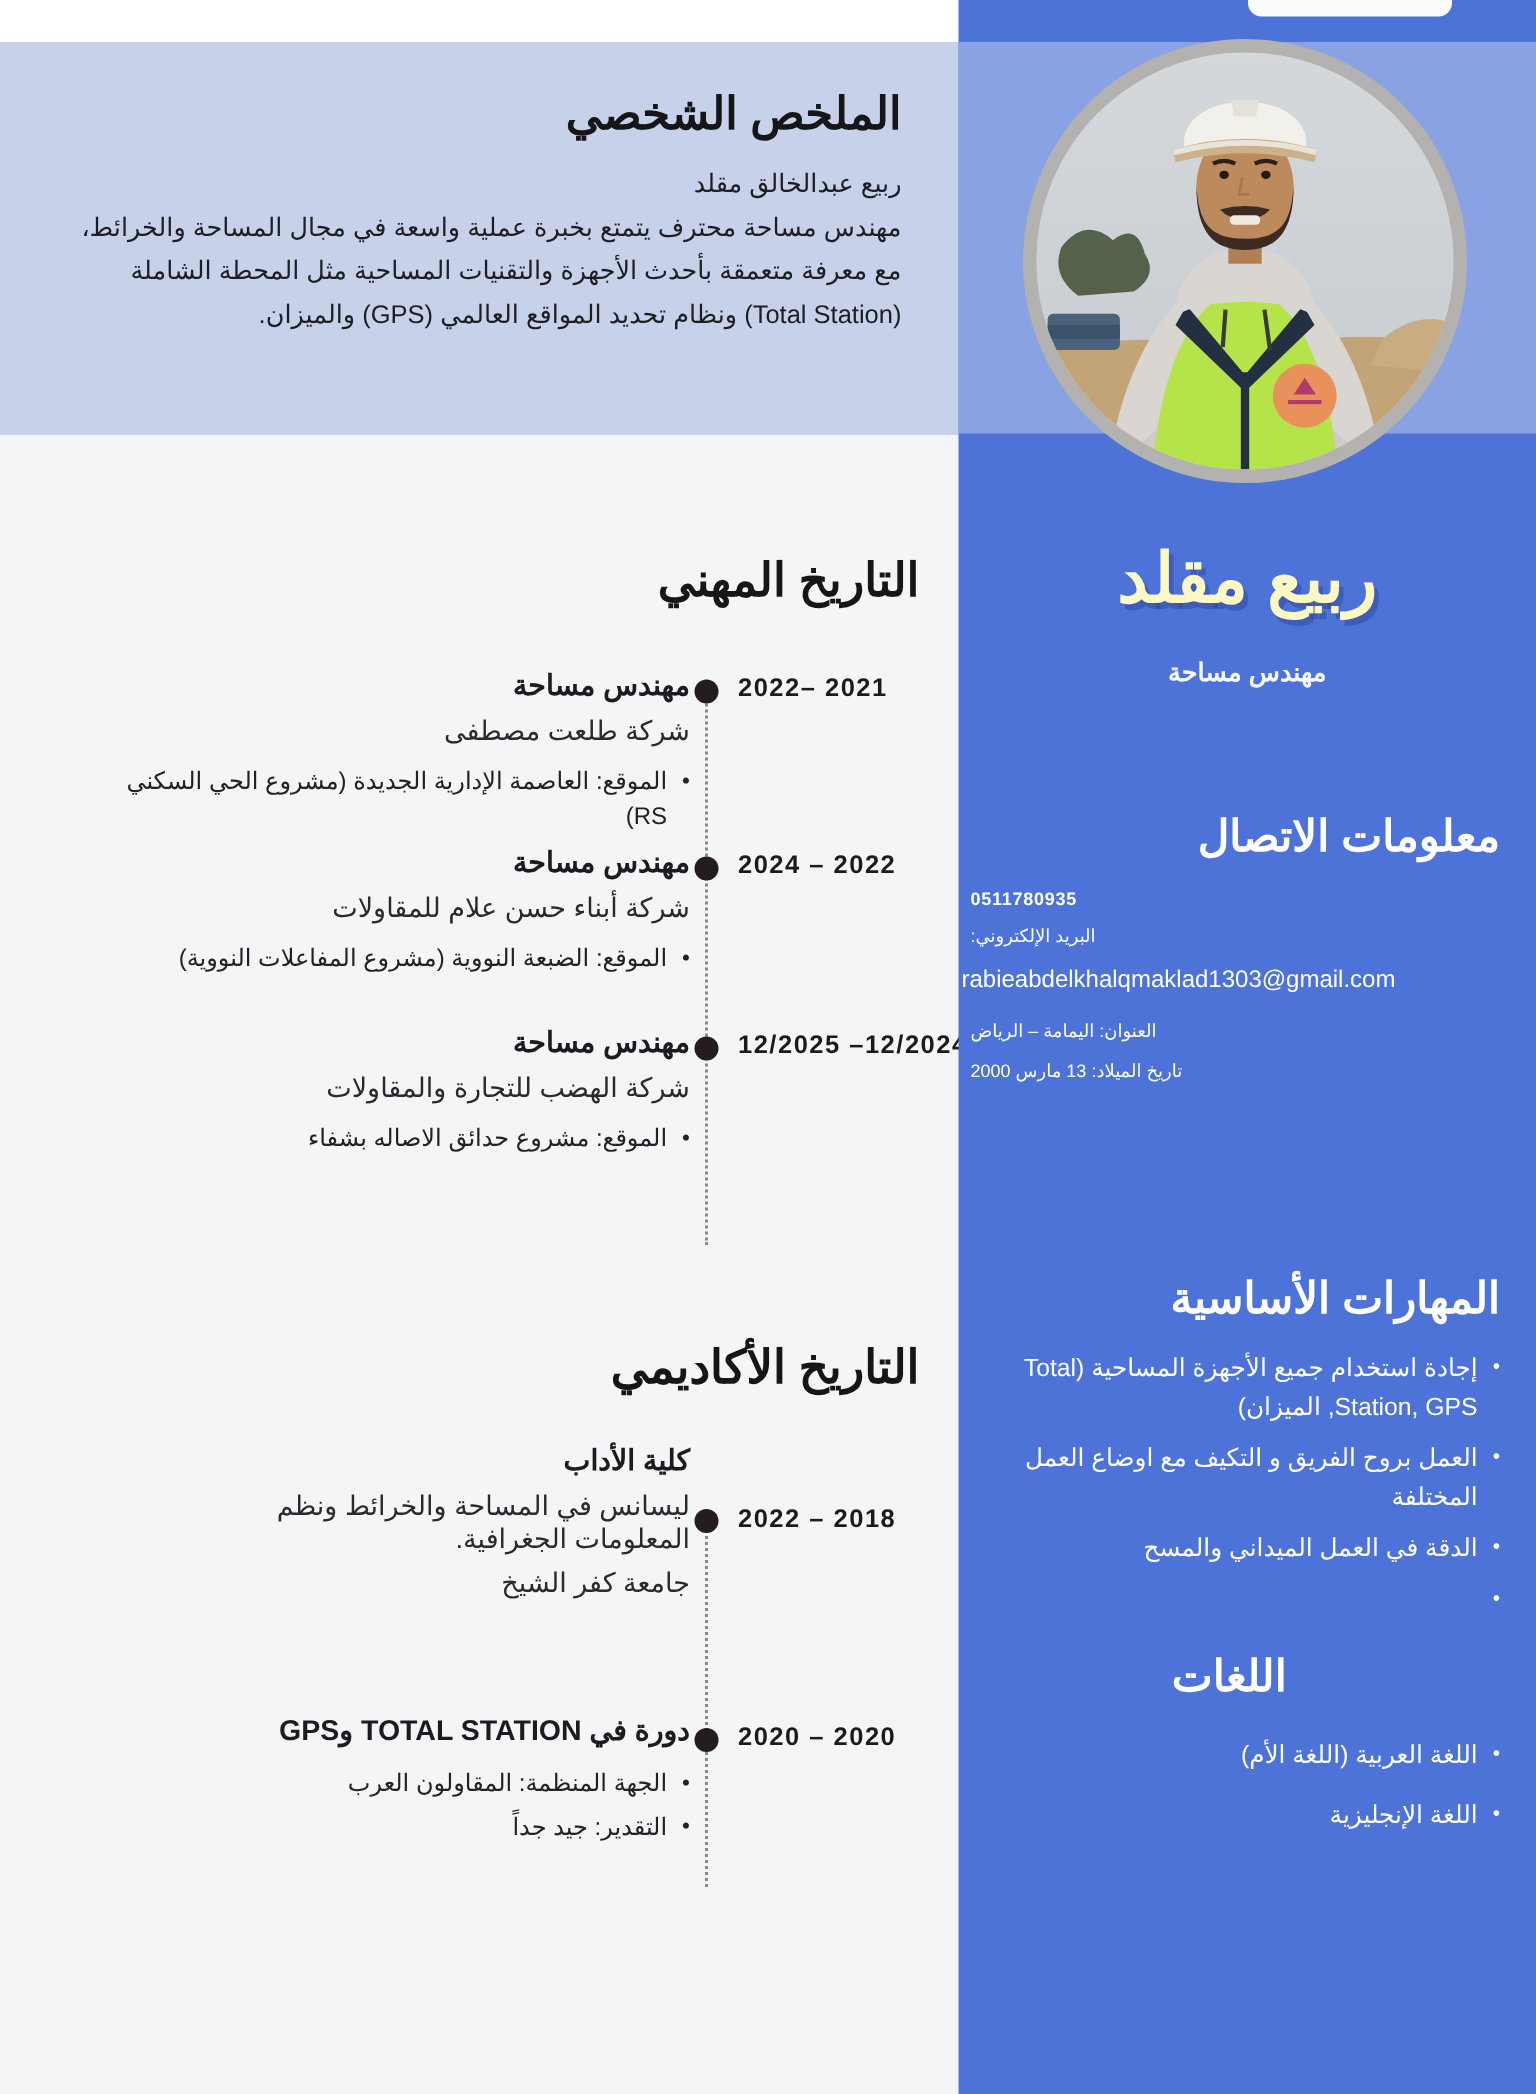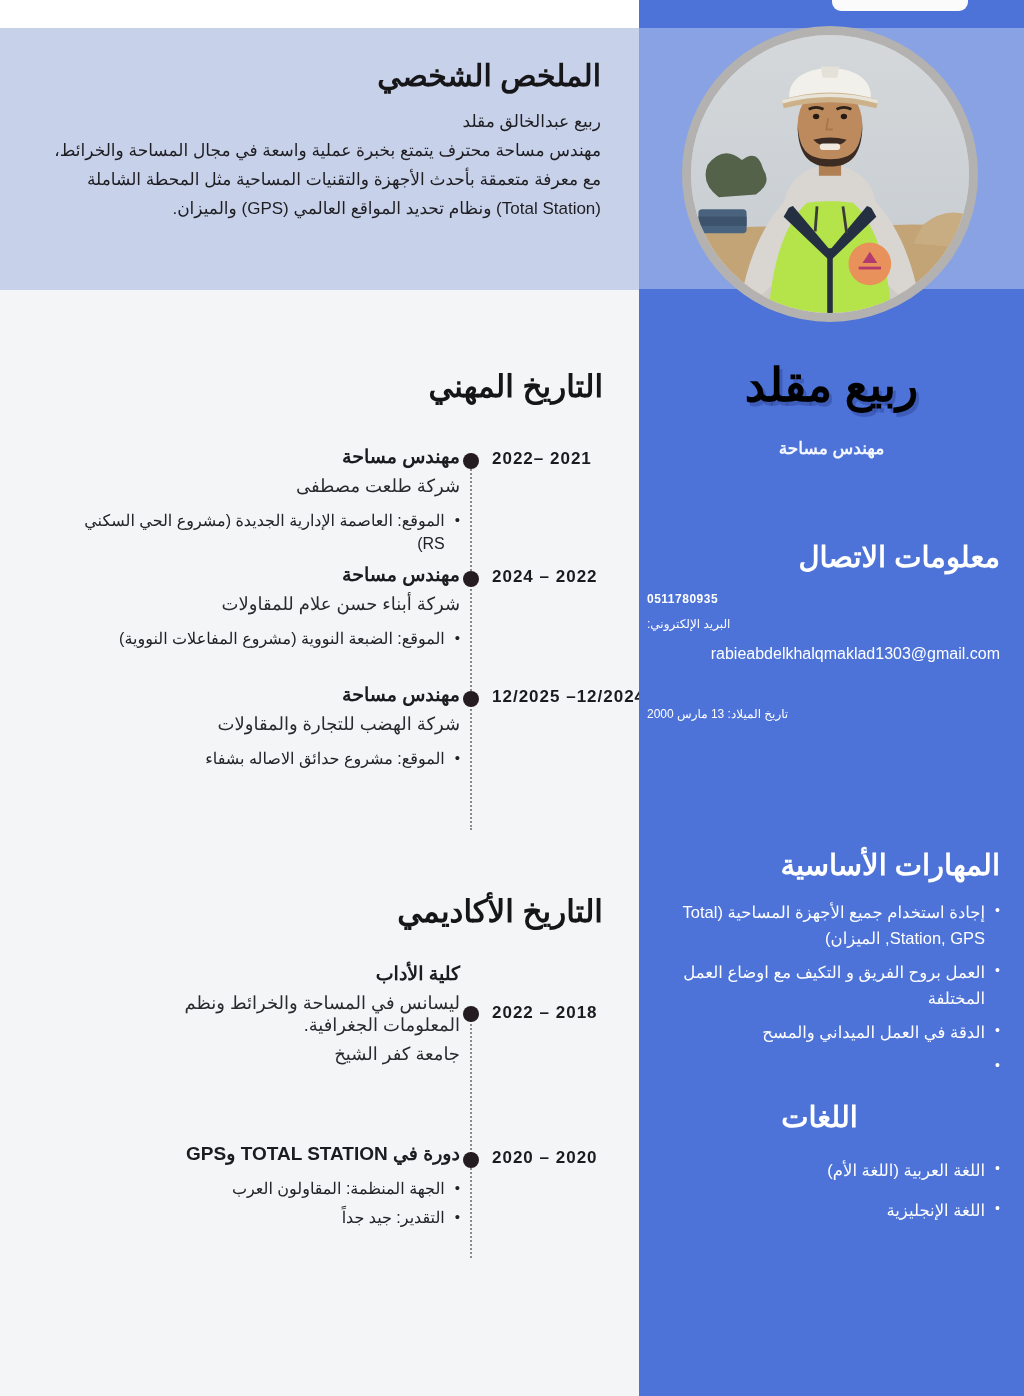--- a/index.html
+++ b/index.html
@@ -8,21 +8,21 @@
   
   .main{position:absolute;left:0;top:0;width:639px;height:1396px;background:#f4f5f7;}
   .main-top-strip{position:absolute;left:0;top:0;width:639px;height:28px;background:#ffffff;}
   .summary-box{position:absolute;left:0;top:28px;width:639px;height:262px;background:#c8d1ea;}
   .summary-inner{position:absolute;right:0;top:0;width:639px;box-sizing:border-box;
                  padding:30px 38px 0 52px;direction:rtl;text-align:right;color:#1e1e22;}
   .summary-heading{font-size:30px;font-weight:bold;margin:0 0 18px 0;color:#161619;}
   .summary-name{font-size:17px;margin:0 0 4px 0;}
   .summary-body{font-size:17px;line-height:1.72;margin:0;}
   .section-heading{position:absolute;right:0;width:601px;direction:rtl;text-align:right;
-                   font-size:31px;font-weight:bold;color:#161619;padding-right:36px;box-sizing:content-box;}
+                   font-size:31px;font-weight:bold;color:#161619;padding-right:26px;box-sizing:content-box;}
   .h-prof{top:368px;}
   .h-acad{top:893px;}
   .tl-line{position:absolute;left:470px;width:0;border-left:2px dotted #8a8a8a;}
   .tl-line-1{top:462px;height:368px;}
   .tl-line-2{top:1013px;height:245px;}
   .entry{position:absolute;left:0;width:639px;}
   .entry .dot{position:absolute;left:463px;width:16px;height:16px;border-radius:50%;background:#241c20;}
   .entry .date{position:absolute;left:492px;direction:ltr;unicode-bidi:bidi-override;
                font-weight:bold;font-size:17px;color:#1b1b1f;letter-spacing:1px;white-space:nowrap;}
   .entry .content{position:absolute;right:179px;width:455px;direction:rtl;text-align:right;color:#242428;}
@@ -33,33 +33,33 @@
   .bullet .b-dot{margin-left:10px;font-size:15px;line-height:1.4;}
   .bullet .b-text{line-height:1.45;margin-left:48px;}
   
   .sidebar{position:absolute;left:639px;top:0;width:385px;height:1396px;background:#4d73d8;color:#ffffff;}
   .light-band{position:absolute;left:0;top:28px;width:385px;height:261px;background:#89a2e3;}
   .top-tab{position:absolute;left:193px;top:0;width:136px;height:11px;background:#fbfbfc;border-radius:0 0 9px 9px;}
   .photo-ring{position:absolute;left:43px;top:26px;width:296px;height:296px;border-radius:50%;
               border:9px solid #b3b2b0;box-sizing:border-box;overflow:hidden;background:#ccd0d4;}
   .photo-ring svg{display:block;width:100%;height:100%;}
   .sb-name{position:absolute;left:0;top:358px;width:385px;text-align:center;font-size:46px;font-weight:bold;
-           color:#000000;text-shadow:3px 4px 0 rgba(44,67,150,0.45);direction:rtl;}
+           color:#fef9c3;text-shadow:3px 4px 0 rgba(44,67,150,0.45);direction:rtl;}
   .sb-job{position:absolute;left:0;top:438px;width:385px;text-align:center;font-size:17px;font-weight:bold;
           color:#f6f8ff;direction:rtl;}
   .sb-heading{position:absolute;right:0;width:361px;padding-right:24px;direction:rtl;text-align:right;
               font-size:29px;font-weight:bold;color:#ffffff;}
   .sb-contact-h{top:540px;}
   .sb-skills-h{top:848px;}
   .sb-lang-h{top:1100px;text-align:center;}
   .sb-line{position:absolute;right:0;width:353px;padding-right:24px;direction:rtl;text-align:left;
            font-size:12px;color:#ffffff;}
   .sb-phone{top:592px;font-weight:bold;letter-spacing:0.5px;}
   .sb-email-label{top:617px;}
-  .sb-email{top:645px;direction:ltr;text-align:right;font-size:16px;padding-right:24px;padding-left:6px;width:347px;box-sizing:content-box;}
+  .sb-email{top:645px;direction:ltr;font-size:16px;padding-right:36px;padding-left:6px;width:347px;box-sizing:content-box;}
   .sb-address{top:680px;}
   .sb-birth{top:707px;}
   .sb-list{position:absolute;right:0;width:331px;padding-right:24px;direction:rtl;}
   .sb-skills-list{top:900px;}
   .sb-lang-list{top:1158px;}
   .sb-item{display:flex;direction:rtl;font-size:16.5px;line-height:1.55;margin-bottom:9px;color:#ffffff;}
   .sb-item .b-dot{margin-left:10px;font-size:14px;}
   .sb-lang-list .sb-item{margin-bottom:14px;}
 </style>
 </head>
@@ -207,20 +207,21 @@
       </svg>
     </div>
 
     <div class="sb-name">ربيع مقلد</div>
     <div class="sb-job">مهندس مساحة</div>
 
     <div class="sb-heading sb-contact-h">معلومات الاتصال</div>
     <div class="sb-line sb-phone">0511780935</div>
     <div class="sb-line sb-email-label">البريد الإلكتروني:</div>
     <div class="sb-line sb-email">rabieabdelkhalqmaklad1303@gmail.com</div>
+    <div class="sb-line sb-address">العنوان:  اليمامة – الرياض</div>
     <div class="sb-line sb-birth">تاريخ الميلاد: 13 مارس 2000</div>
 
     <div class="sb-heading sb-skills-h">المهارات الأساسية</div>
     <div class="sb-list sb-skills-list">
       <div class="sb-item">
         <span class="b-dot">•</span>
         <span>إجادة استخدام جميع الأجهزة المساحية (Total Station, GPS, الميزان)</span>
       </div>
       <div class="sb-item">
         <span class="b-dot">•</span>

